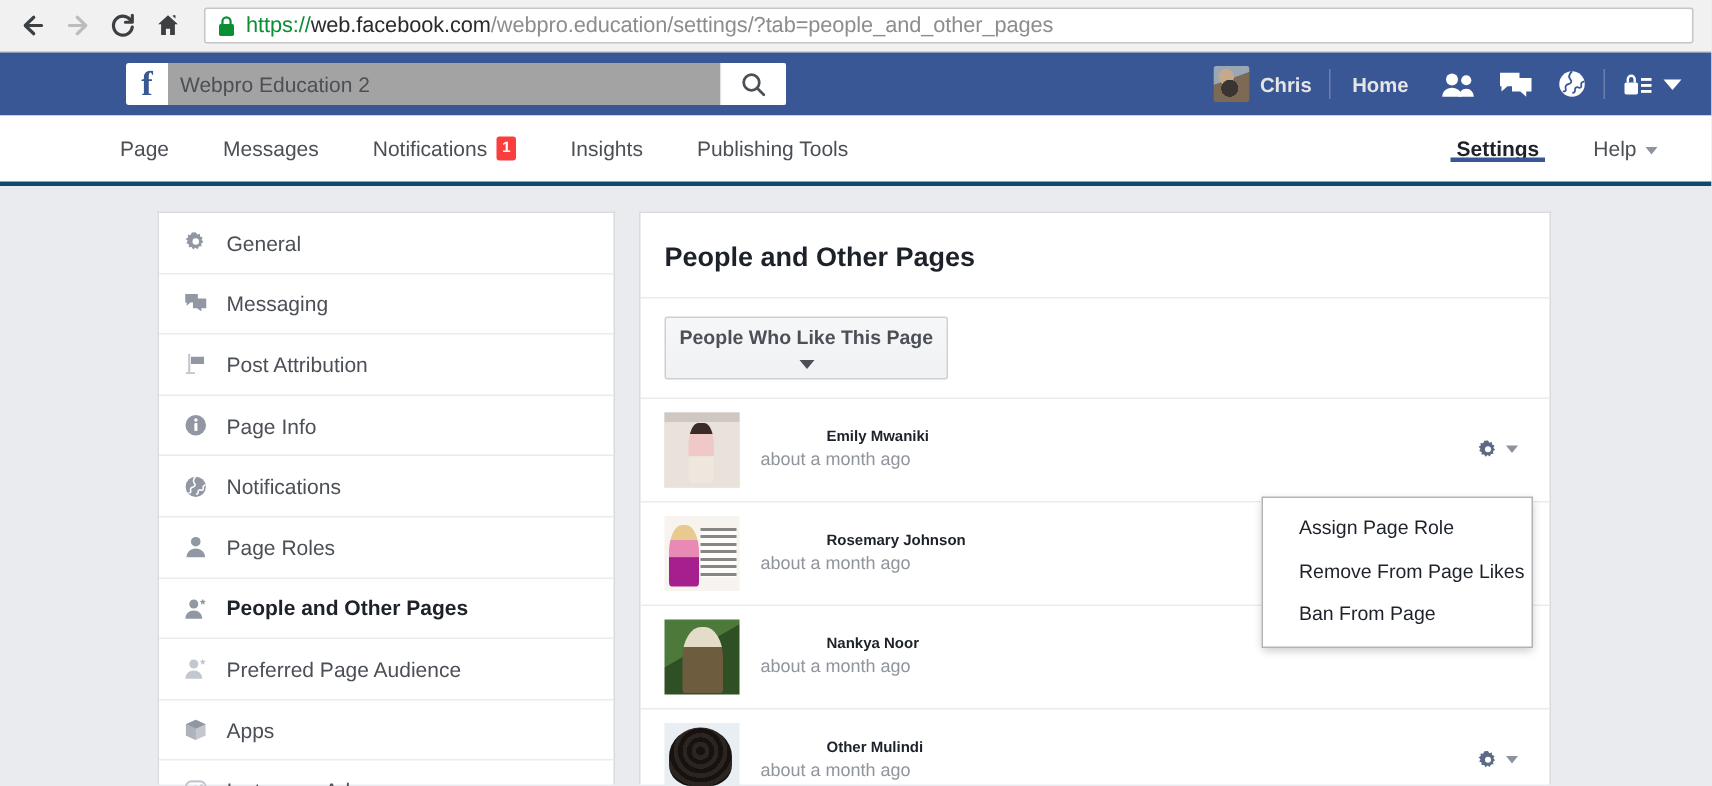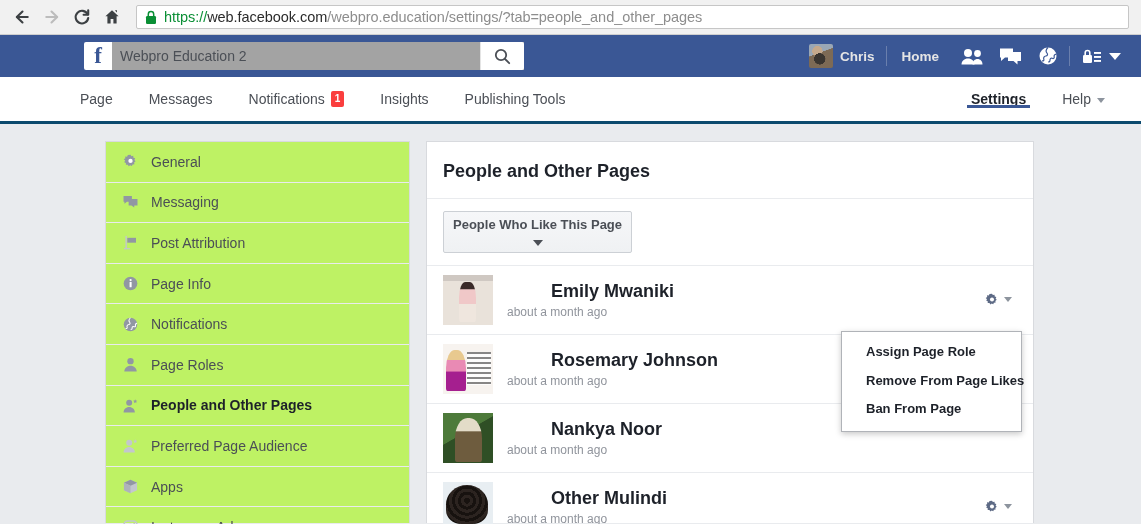--- a/index.html
+++ b/index.html
@@ -197,21 +197,21 @@
     display: flex;
     padding: 17px 0 0 105px;
     gap: 16px;
     height: calc(524px - 35px - 42px - 48px);
   }
 
   
   .sidebar {
     width: 305px;
     flex: none;
-    background: #bef264;
+    background: #ffffff;
     border: 1px solid #d8dade;
     border-bottom: none;
   }
   .side-item {
     height: 40.6px;
     display: flex;
     align-items: center;
     padding-left: 16px;
     gap: 13px;
     border-bottom: 1px solid #e9ebee;
@@ -278,21 +278,21 @@
     position: relative;
     min-height: 61px;
   }
   .person-photo {
     width: 50px; height: 50px;
     flex: none;
     margin-right: 14px;
   }
   .person-info { flex: 1; min-width: 0; }
   .person-name {
-    font-size: 18px;
+    font-size: 10px;
     font-weight: bold;
     color: #1d2129;
     line-height: 1.35;
     padding-left: 44px;
   }
   .person-time {
     font-size: 12px;
     color: #90949c;
     line-height: 1.4;
   }
@@ -325,21 +325,20 @@
     box-shadow: 0 2px 6px rgba(0,0,0,0.22);
     padding: 6px 0 7px;
     z-index: 30;
   }
   .ctx-item {
     font-size: 13px;
     color: #1d2129;
     padding: 4px 16px 5px 24px;
     white-space: nowrap;
     line-height: 1.5;
-    font-weight: bold;
   }
 
   .photo-a { background:
       linear-gradient(180deg,#cfc8c2 0 12%, #e9e2da 13% 100%),
       #ddd6cf;
     background-blend-mode: normal;
     position: relative; overflow: hidden; }
   .photo-a::after { content:""; position:absolute; left:32%; top:14%; width:34%; height:80%;
     background: linear-gradient(180deg,#3a2a28 0 18%, #f0c8c8 19% 55%, #efe6de 56% 100%); border-radius:38% 38% 10% 10%; }
   .photo-b { background: #f7f3ef; position: relative; overflow: hidden; }

